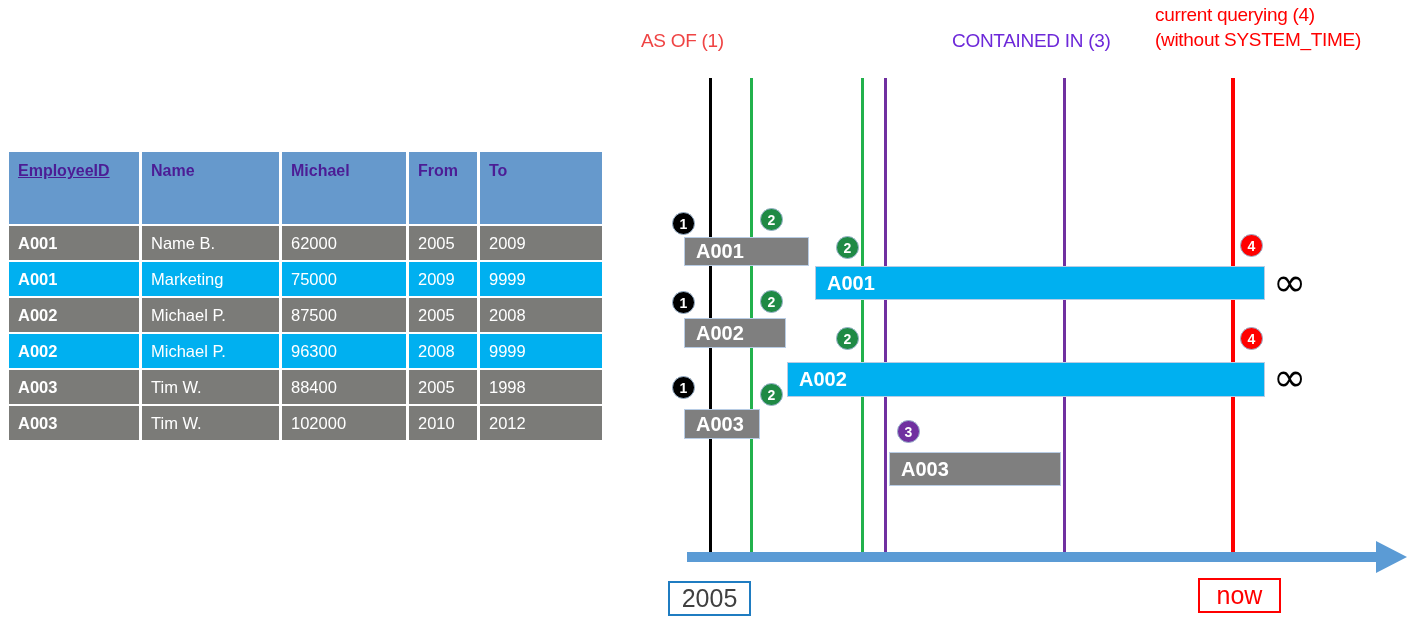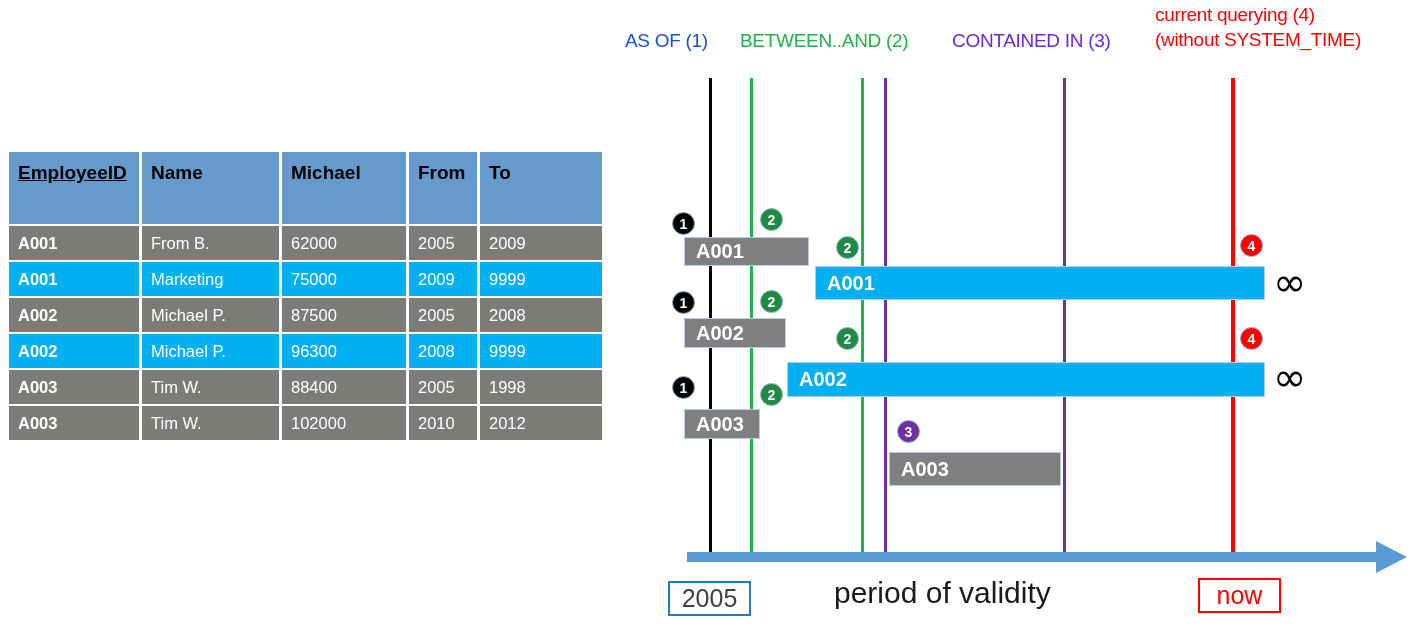--- a/index.html
+++ b/index.html
@@ -33,22 +33,22 @@
     table-layout: fixed;
   }
   #data-table col.c-id   { width: 130px; }
   #data-table col.c-name { width: 137px; }
   #data-table col.c-sal  { width: 124px; }
   #data-table col.c-from { width: 68px; }
   #data-table col.c-to   { width: 122px; }
 
   #data-table th {
     background: #6699cc;
-    color: #000000;
-    font-size: 19px;
+    color: #4c1d95;
+    font-size: 16px;
     font-weight: bold;
     text-align: left;
     vertical-align: top;
     padding: 10px 12px 0 9px;
     height: 62px;
     border: 0;
   }
   #data-table th.underlined span { text-decoration: underline; }
 
   #data-table td {
@@ -70,21 +70,21 @@
     left: 620px;
     width: 808px;
     height: 66px;
   }
   .legend-item {
     position: absolute;
     font-size: 19px;
     white-space: nowrap;
     letter-spacing: -0.3px;
   }
-  .lg-1 { left: 5px;   top: 30px; color: #1d4ed8; }
+  .lg-1 { left: 21px;   top: 30px; color: #ef4444; }
   .lg-2 { left: 120px; top: 30px; color: #22b14c; }
   .lg-3 { left: 332px; top: 30px; color: #6d28d9; }
   .lg-4 { left: 535px; top: 2px;  color: #ff0000; line-height: 25px; }
   .lg-4 .l2 { display: block; text-align: center; }
 
   
   .timeline {
     position: absolute;
     left: 0; top: 0;
     width: 1428px;
@@ -212,21 +212,21 @@
         <th class="underlined"><span>EmployeeID</span></th>
         <th>Name</th>
         <th>Michael</th>
         <th>From</th>
         <th>To</th>
       </tr>
     </thead>
     <tbody id="table-body">
         <tr class="row-gray">
           <td class="id-cell">A001</td>
-          <td>From  B.</td>
+          <td>Name  B.</td>
           <td>62000</td>
           <td>2005</td>
           <td>2009</td>
         </tr>
         <tr class="row-blue">
           <td class="id-cell">A001</td>
           <td>Marketing</td>
           <td>75000</td>
           <td>2009</td>
           <td>9999</td>
@@ -257,21 +257,20 @@
           <td>Tim W.</td>
           <td>102000</td>
           <td>2010</td>
           <td>2012</td>
         </tr>
       </tbody>
   </table>
 
   <div class="legend">
     <div class="legend-item lg-1">AS OF (1)</div>
-    <div class="legend-item lg-2">BETWEEN..AND (2)</div>
     <div class="legend-item lg-3">CONTAINED IN (3)</div>
     <div class="legend-item lg-4">
       <span class="l1">current querying (4)</span>
       <span class="l2">(without SYSTEM_TIME)</span>
     </div>
   </div>
 
   <div class="timeline">
     <div id="vlines-layer">
         <div class="vline black" style="left: 709px;"></div>
@@ -304,17 +303,16 @@
       </div>
     <div id="infinity-layer">
         <div class="infinity" style="left: 1273px; top: 262px;">∞</div>
         <div class="infinity" style="left: 1273px; top: 357px;">∞</div>
       </div>
 
     <div class="axis-line"></div>
     <div class="axis-arrow"></div>
 
     <div class="tag-box tag-2005">2005</div>
-    <div class="axis-title">period of validity</div>
     <div class="tag-box tag-now">now</div>
   </div>
 
 </div>
 
 </body></html>

